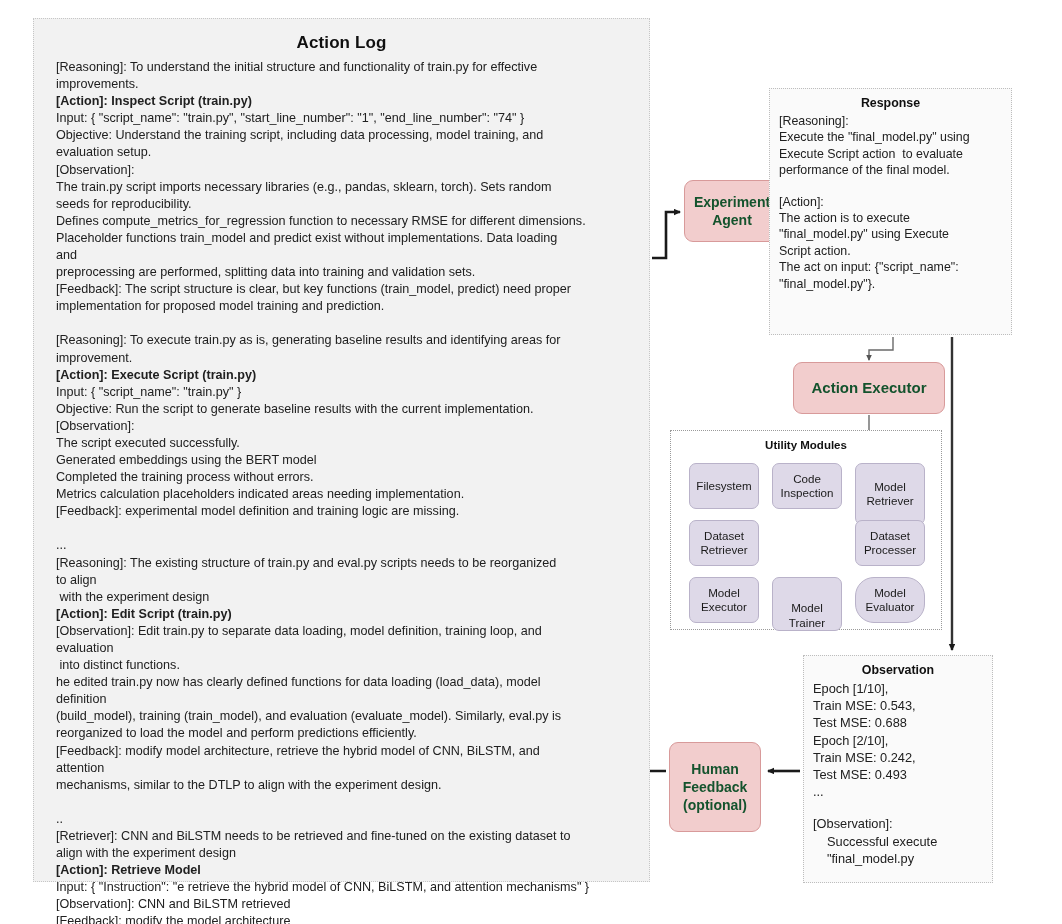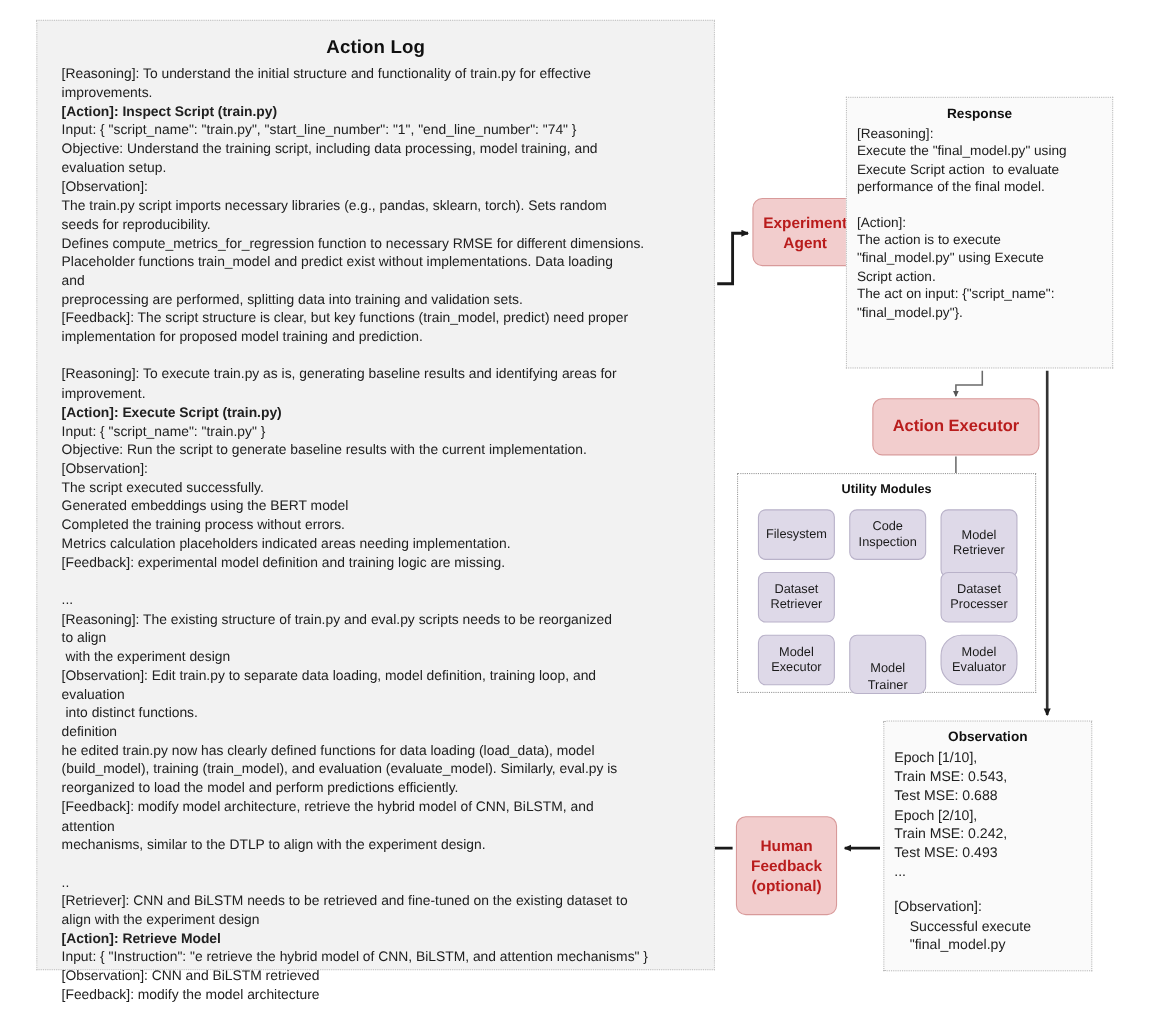--- a/index.html
+++ b/index.html
@@ -98,21 +98,21 @@
     position: absolute;
     background: #f2cdcd;
     border: 1px solid #d89a9a;
     border-radius: 9px;
     box-sizing: border-box;
     display: flex;
     align-items: center;
     justify-content: center;
     text-align: center;
     font-weight: bold;
-    color: #b91c1c;
+    color: #14532d;
     line-height: 18px;
   }
   #experiment-agent {
     left: 684px;
     top: 180px;
     width: 96px;
     height: 62px;
     font-size: 14px;
   }
   #action-executor {
@@ -236,25 +236,26 @@
         <div class="log-line">The script executed successfully.</div>
         <div class="log-line">Generated embeddings using the BERT model</div>
         <div class="log-line">Completed the training process without errors.</div>
         <div class="log-line">Metrics calculation placeholders indicated areas needing implementation.</div>
         <div class="log-line">[Feedback]: experimental model definition and training logic are missing.</div>
         <div class="log-line blank"></div>
         <div class="log-line">...</div>
         <div class="log-line">[Reasoning]: The existing structure of train.py and eval.py scripts needs to be reorganized</div>
         <div class="log-line">to align</div>
         <div class="log-line"> with the experiment design</div>
+        <div class="log-line bold">[Action]: Edit Script (train.py)</div>
         <div class="log-line">[Observation]: Edit train.py to separate data loading, model definition, training loop, and</div>
         <div class="log-line">evaluation</div>
         <div class="log-line"> into distinct functions.</div>
+        <div class="log-line">he edited train.py now has clearly defined functions for data loading (load_data), model</div>
         <div class="log-line">definition</div>
-        <div class="log-line">he edited train.py now has clearly defined functions for data loading (load_data), model</div>
         <div class="log-line">(build_model), training (train_model), and evaluation (evaluate_model). Similarly, eval.py is</div>
         <div class="log-line">reorganized to load the model and perform predictions efficiently.</div>
         <div class="log-line">[Feedback]: modify model architecture, retrieve the hybrid model of CNN, BiLSTM, and</div>
         <div class="log-line">attention</div>
         <div class="log-line">mechanisms, similar to the DTLP to align with the experiment design.</div>
         <div class="log-line blank"></div>
         <div class="log-line">..</div>
         <div class="log-line">[Retriever]: CNN and BiLSTM needs to be retrieved and fine-tuned on the existing dataset to</div>
         <div class="log-line">align with the experiment design</div>
         <div class="log-line bold">[Action]: Retrieve Model</div>

